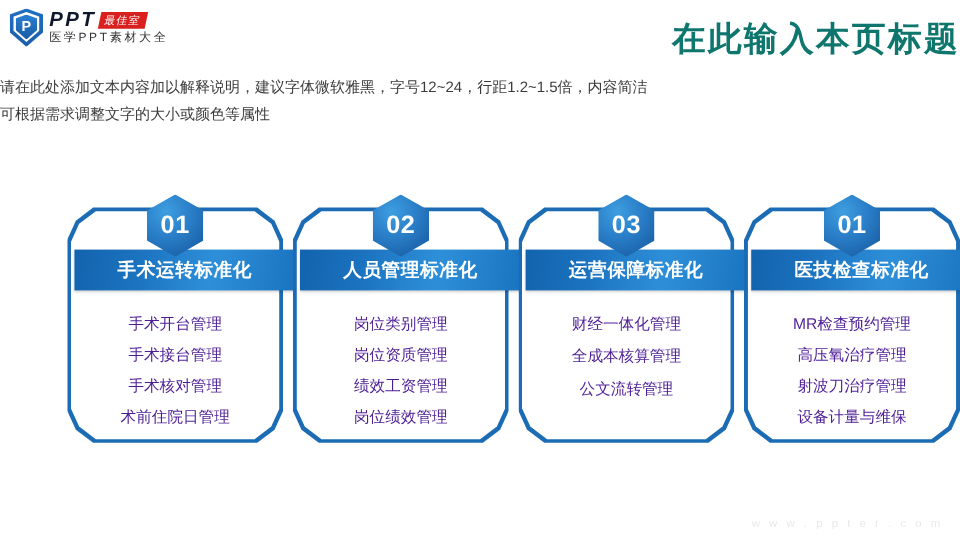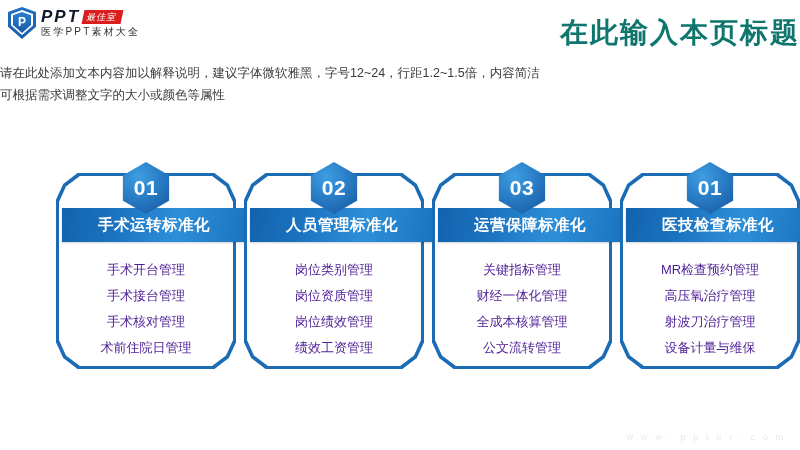--- a/index.html
+++ b/index.html
@@ -279,38 +279,37 @@
     </div>
     <div class="card-badge">
       <div class="hex">
           <span class="num">02</span>
         </div>
     </div>
     <div class="card-header">人员管理标准化</div>
     <div class="card-items">
       <div class="card-item">岗位类别管理</div>
       <div class="card-item">岗位资质管理</div>
+      <div class="card-item">绩效工资管理</div>
       <div class="card-item">岗位绩效管理</div>
-      <div class="card-item">绩效工资管理</div>
     </div>
   </div>
 
   <div class="card">
     <div class="card-outline">
       <div class="border-shape"></div>
       <div class="inner-shape"></div>
     </div>
     <div class="card-badge">
       <div class="hex">
           <span class="num">03</span>
         </div>
     </div>
     <div class="card-header">运营保障标准化</div>
     <div class="card-items">
-      <div class="card-item">关键指标管理</div>
       <div class="card-item">财经一体化管理</div>
       <div class="card-item">全成本核算管理</div>
       <div class="card-item">公文流转管理</div>
     </div>
   </div>
 
   <div class="card">
     <div class="card-outline">
       <div class="border-shape"></div>
       <div class="inner-shape"></div>

